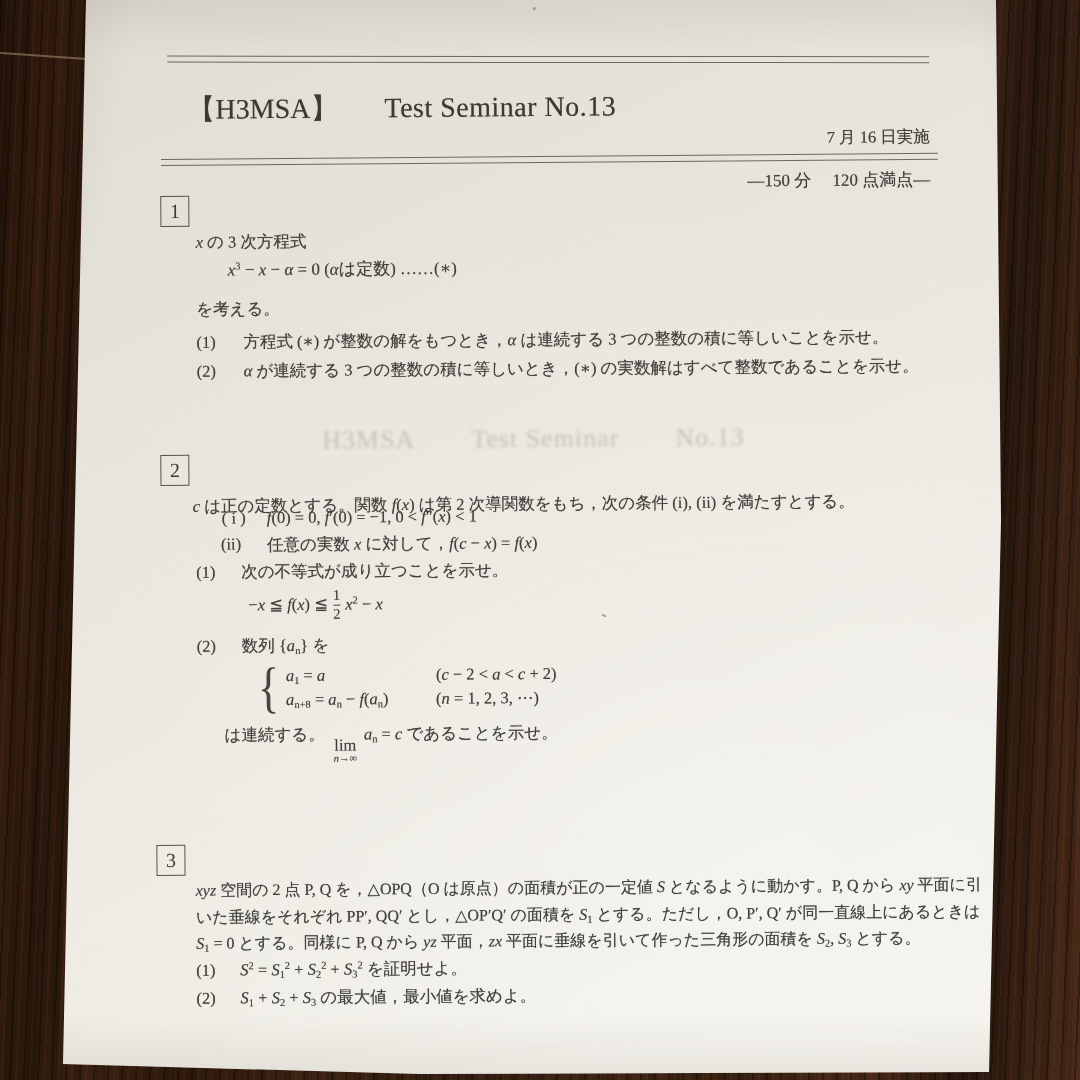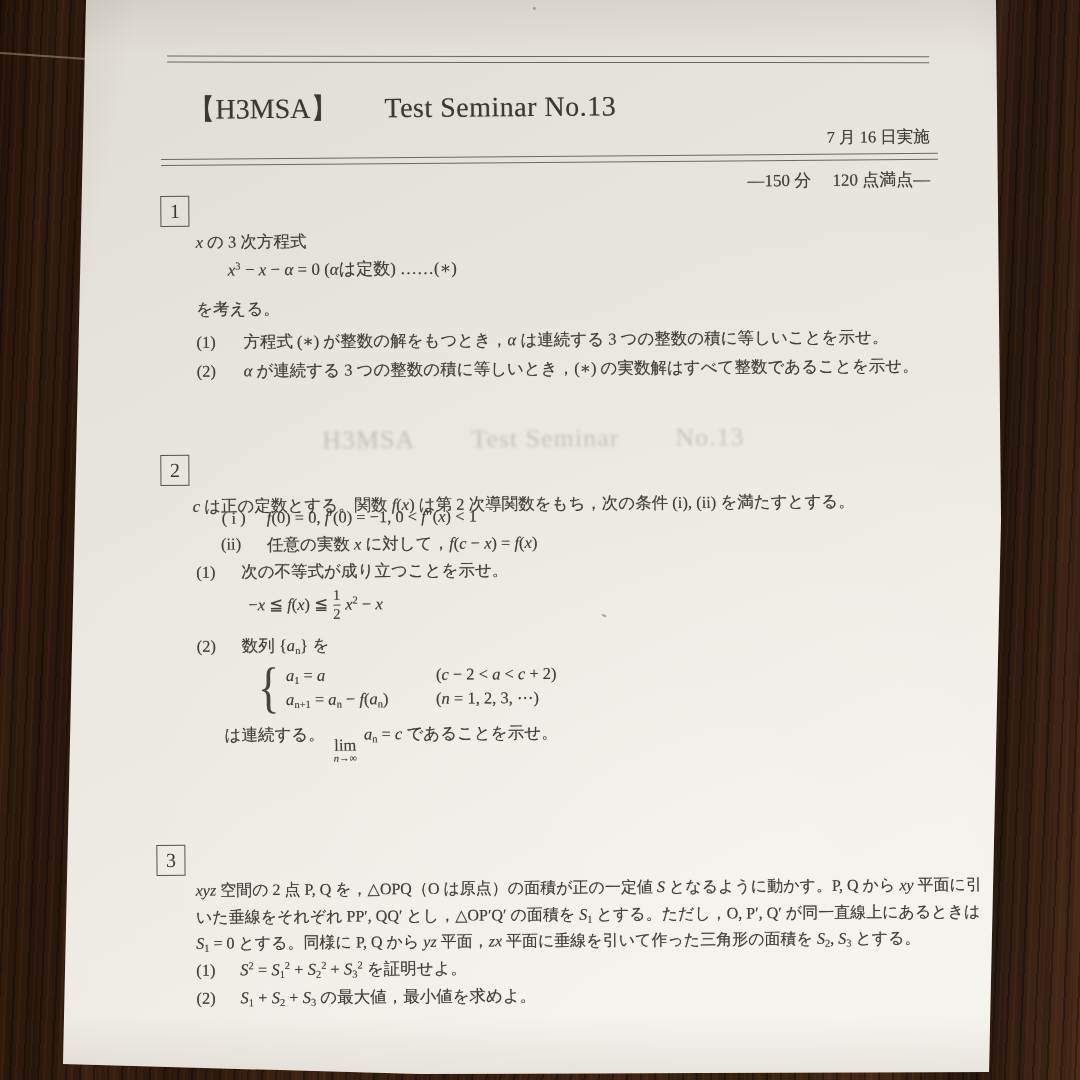--- a/index.html
+++ b/index.html
@@ -121,21 +121,21 @@
       </div>
 
       <div class="t" style="left:195px;top:633px;">(2)</div>
       <div class="t" style="left:240px;top:633px;">数列 {<i>a</i><sub>n</sub>} を</div>
 
       <div class="sys" style="left:253px;top:660px;">
         <span class="brace">{</span>
         <span class="sysgrid">
           <span><i>a</i><sub>1</sub> = <i>a</i></span>
           <span>(<i>c</i> − 2 &lt; <i>a</i> &lt; <i>c</i> + 2)</span>
-          <span><i>a</i><sub>n+1</sub> = <i>a</i><sub>n</sub> − <i>f</i>(<i>a</i><sub>n</sub>)</span>
+          <span><i>a</i><sub>n+8</sub> = <i>a</i><sub>n</sub> − <i>f</i>(<i>a</i><sub>n</sub>)</span>
           <span>(<i>n</i> = 1, 2, 3, ⋯)</span>
         </span>
       </div>
 
       <div class="t" style="left:222px;top:722px;">
         <span>は連続する。</span><span class="limstack">
             <span>lim</span>
             <span class="lo"><i>n</i>→∞</span>
           </span><span><i>a</i><sub>n</sub> = <i>c</i> であることを示せ。</span>
       </div>

